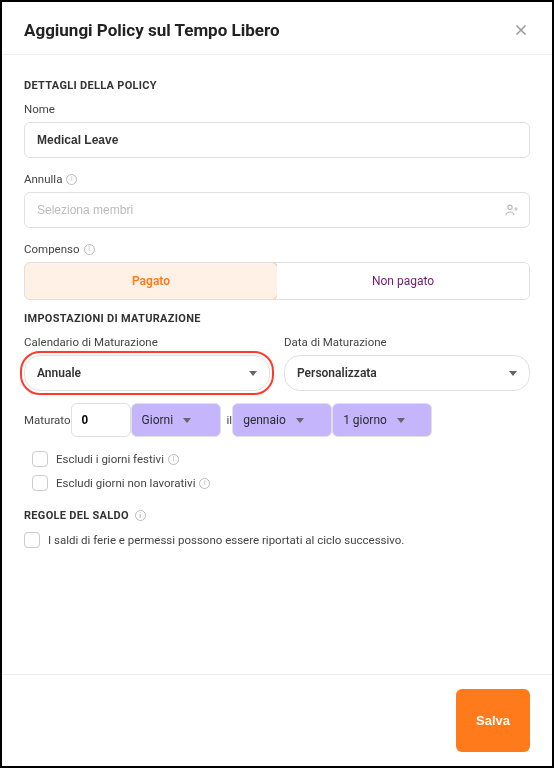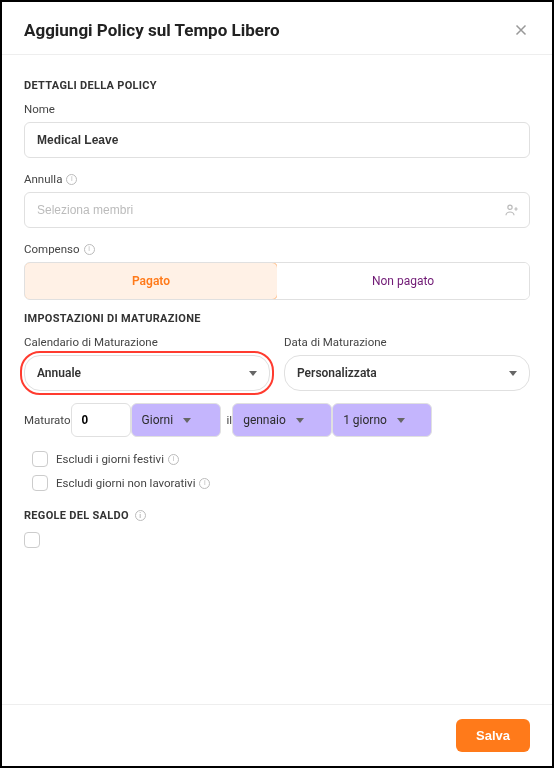--- a/index.html
+++ b/index.html
@@ -217,21 +217,21 @@
     cursor: pointer;
     padding: 8px 12px;
   }
   .btn-save {
     background: #ff7a1a;
     color: #fff;
     font-size: 13px;
     font-weight: 600;
     border: none;
     border-radius: 6px;
-    padding: 9px 20px;
+    padding: 24px 20px;
     cursor: pointer;
   }
 </style>
 </head>
 <body>
 
 <div class="header">
   <h1>Aggiungi Policy sul Tempo Libero</h1>
   <svg class="close-btn" viewBox="0 0 24 24" fill="none" stroke="currentColor" stroke-width="2">
     <path d="M18 6L6 18M6 6l12 12"></path>
@@ -319,19 +319,20 @@
       <span class="info-icon">i</span>
     </span>
   </div>
 
   <div class="section-title" style="display:flex;align-items:center;gap:6px">
     <span>REGOLE DEL SALDO</span>
     <span class="info-icon">i</span>
   </div>
   <div class="checkbox-row" style="margin-left:0">
     <div class="checkbox"></div>
+    <span class="checkbox-label">I saldi di ferie e permessi possono essere riportati al ciclo successivo.</span>
   </div>
 
 </div>
 
 <div class="footer">
   <button class="btn-save">Salva</button>
 </div>
 
 </body></html>

